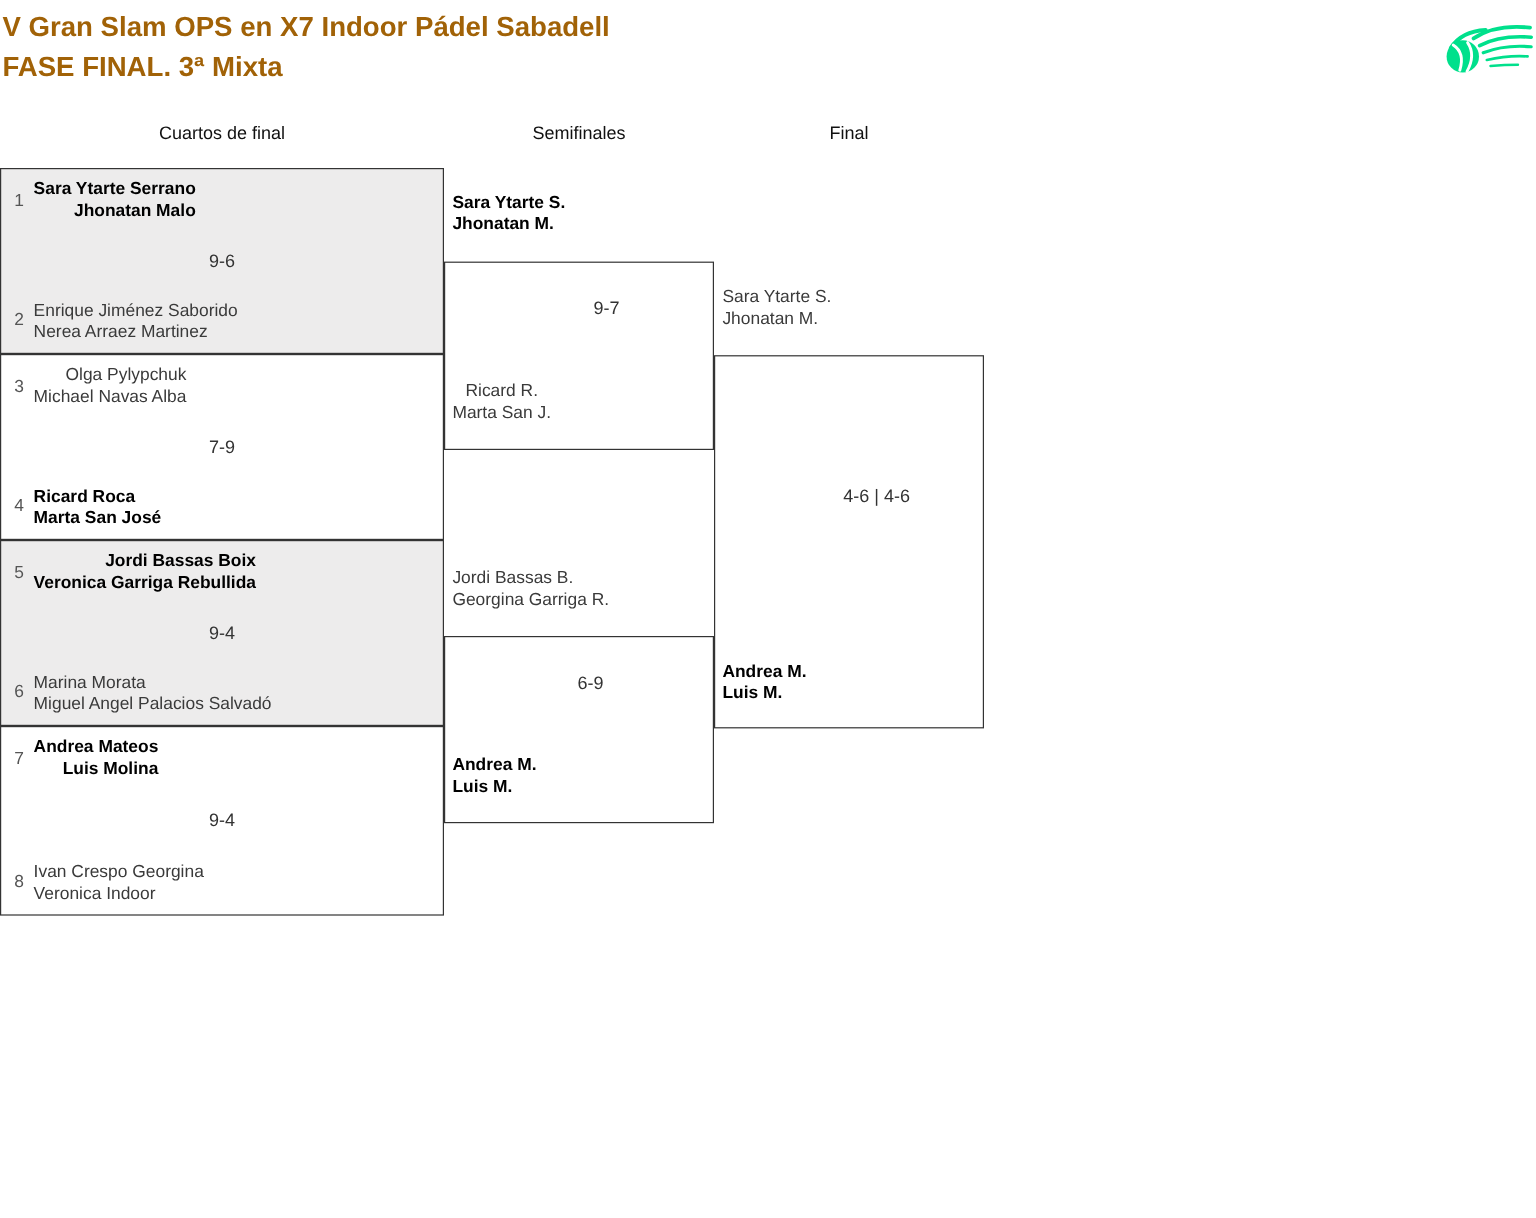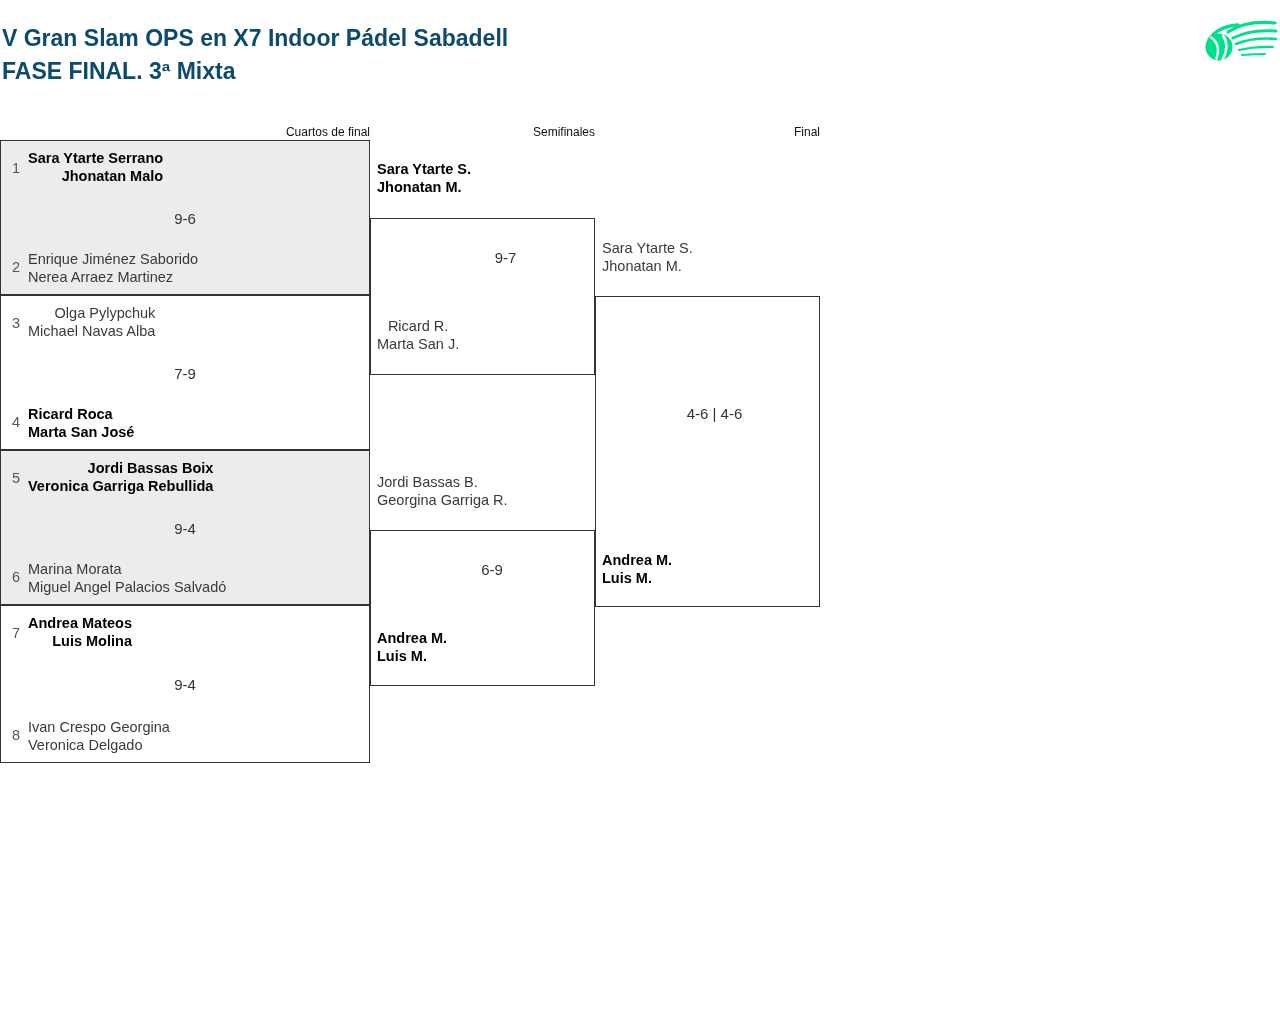--- a/index.html
+++ b/index.html
@@ -2,25 +2,25 @@
 <html><head>
 <meta charset="utf-8">
 <style>
   html,body{margin:0;padding:0;}
   body{
     width:1280px;height:1015px;background:#ffffff;position:relative;
     font-family:"Liberation Sans",sans-serif;color:#000;overflow:hidden;
   }
   .abs{position:absolute;}
   
-  .title{left:2px;top:6px;font-size:23px;font-weight:700;line-height:33px;color:#0c4a6e;margin-top:16px;}
+  .title{left:2px;top:6px;font-size:23px;font-weight:700;line-height:33px;color:#a16207;}
   
   .logo{left:1202px;top:16px;width:76px;height:52px;}
   
-  .round-header{top:125px;font-size:12px;font-weight:500;color:#111;text-align:right;}
+  .round-header{top:103px;font-size:15px;font-weight:500;color:#111;text-align:center;}
   .rh-qf{left:0;width:370px;}
   .rh-sf{left:370px;width:225px;}
   .rh-f{left:595px;width:225px;}
   
   .qf-box{left:0;width:370px;border:1px solid #333;box-sizing:border-box;background:#fff;}
   .qf-box.shaded{background:#edecec;}
   .qf1{top:140px;height:155px;}
   .qf2{top:295px;height:155px;}
   .qf3{top:450px;height:155px;}
   .qf4{top:605px;height:158px;}
@@ -40,21 +40,21 @@
   .f-rect{left:595px;top:296px;width:225px;height:311px;}
   
   .sf1-t1{left:377px;top:160px;}
   .sf1-t2{left:377px;top:317px;text-align:center;}
   .sf2-t1{left:377px;top:473px;}
   .sf2-t2{left:377px;top:629px;}
   .f-t1{left:602px;top:239px;}
   .f-t2{left:602px;top:551px;}
   .sf1-score{left:370px;width:271px;top:249px;}
   .sf2-score{left:370px;width:244px;top:561px;}
-  .f-score{left:595px;width:239px;top:405px;}
+  .f-score{left:595px;width:239px;top:405px;padding-left:16px;}
 </style>
 </head>
 <body>
 
 <div class="abs title">
   <div>V Gran Slam OPS en X7 Indoor Pádel Sabadell</div>
   <div>FASE FINAL. 3ª Mixta</div>
 </div>
 
 <div class="abs logo">
@@ -124,21 +124,21 @@
 <div class="abs qf-box qf4">
   <div class="seed seed-top">7</div>
   <div class="team team-top winner">
     <div>Andrea Mateos</div>
     <div>Luis Molina</div>
   </div>
   <div class="score qf-score">9-4</div>
   <div class="seed seed-bottom">8</div>
   <div class="team team-bottom">
     <div>Ivan Crespo Georgina</div>
-    <div>Veronica Delgado</div>
+    <div>Veronica Indoor</div>
   </div>
 </div>
 
 <div class="abs rect sf1-rect"></div>
 <div class="abs rect sf2-rect"></div>
 
 <div class="abs rect f-rect"></div>
 
 <div class="abs team sf1-t1 winner">
   <div>Sara Ytarte S.</div>

